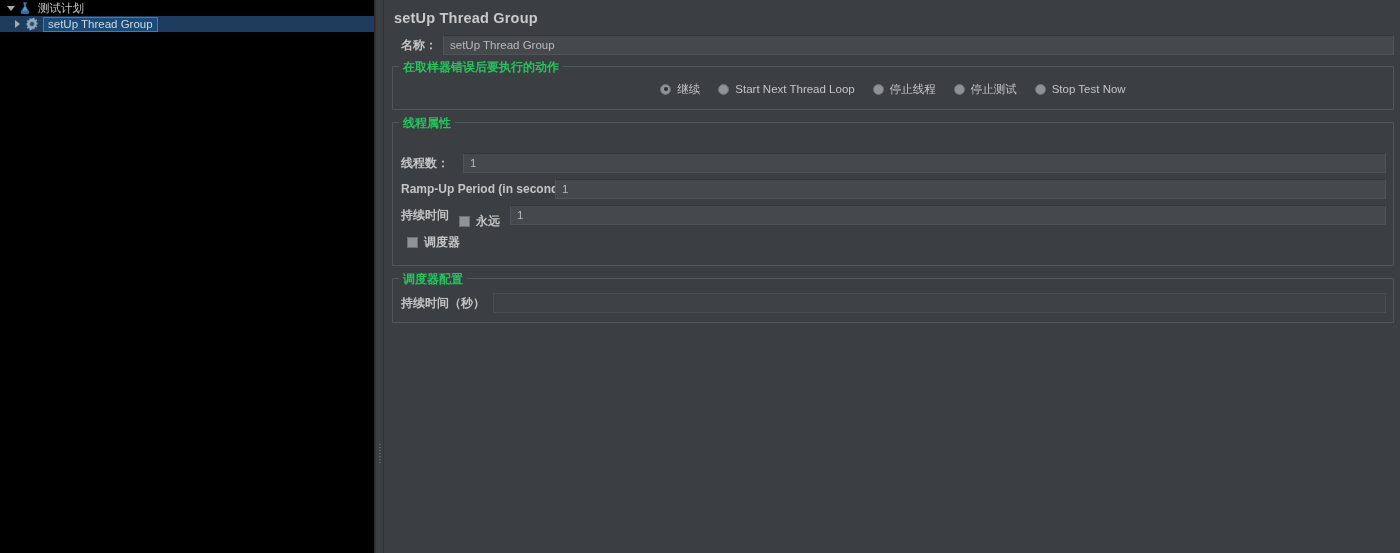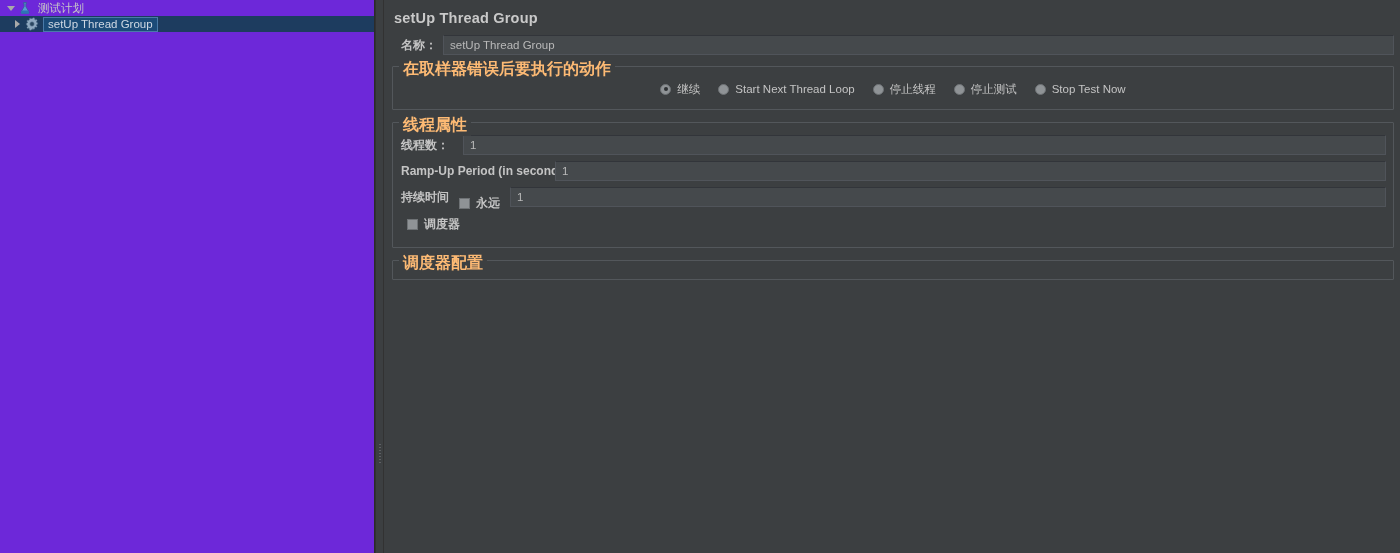--- a/index.html
+++ b/index.html
@@ -21,21 +21,21 @@
     width: 1400px;
     height: 553px;
     display: flex;
     background: #3c3f41;
   }
 
   
   .tree-panel {
     width: 375px;
     height: 553px;
-    background: #6d28d9;
+    background: #000000;
     border-right: 1px solid #2b2b2b;
     box-sizing: border-box;
     overflow: hidden;
     position: relative;
     text-align: center;
   }
   .tree-row {
     display: flex;
     align-items: center;
     height: 16px;
@@ -194,23 +194,23 @@
     border-radius: 1px;
     padding: 10px 4px 6px 4px;
     box-sizing: border-box;
   }
   .group > .group-title {
     position: absolute;
     top: -8px;
     left: 6px;
     background: #3c3f41;
     padding: 0 4px;
-    font-size: 16px;
+    font-size: 12px;
     font-weight: bold;
-    color: #fdba74;
+    color: #22c55e;
     white-space: nowrap;
   }
 
   
   .radio-row {
     display: flex;
     align-items: center;
     justify-content: center;
     height: 24px;
     gap: 0px;
@@ -352,21 +352,21 @@
           <span class="radio"></span>
           <span class="radio-label">Stop Test Now</span>
         </label>
 
       </div>
     </div>
 
     <div class="group" style="margin-top:12px; padding-bottom:12px;">
       <span class="group-title">线程属性</span>
 
-      <div class="form-row" style="margin-top:1px;">
+      <div class="form-row" style="margin-top:19px;">
         <span class="form-label thread-label-w" style="text-align:left;padding-left:4px;">线程数：</span>
         <span class="field">1</span>
       </div>
 
       <div class="form-row" style="margin-top:4px;">
         <span class="form-label ramp-label-w">Ramp-Up Period (in seconds):</span>
         <span class="field">1</span>
       </div>
 
       <div class="form-row" style="margin-top:4px;">
@@ -382,17 +382,21 @@
         <label class="check-item">
           <span class="checkbox"></span>
           <span class="check-label">调度器</span>
         </label>
       </div>
     </div>
 
     <div class="group" style="margin-top:12px; padding-bottom:8px;">
       <span class="group-title">调度器配置</span>
 
+      <div class="form-row" style="margin-top:3px;">
+        <span class="form-label sched-label-w">持续时间（秒）</span>
+        <span class="field empty"></span>
+      </div>
 
     </div>
 
   </div>
 </div>
 
 </body></html>

